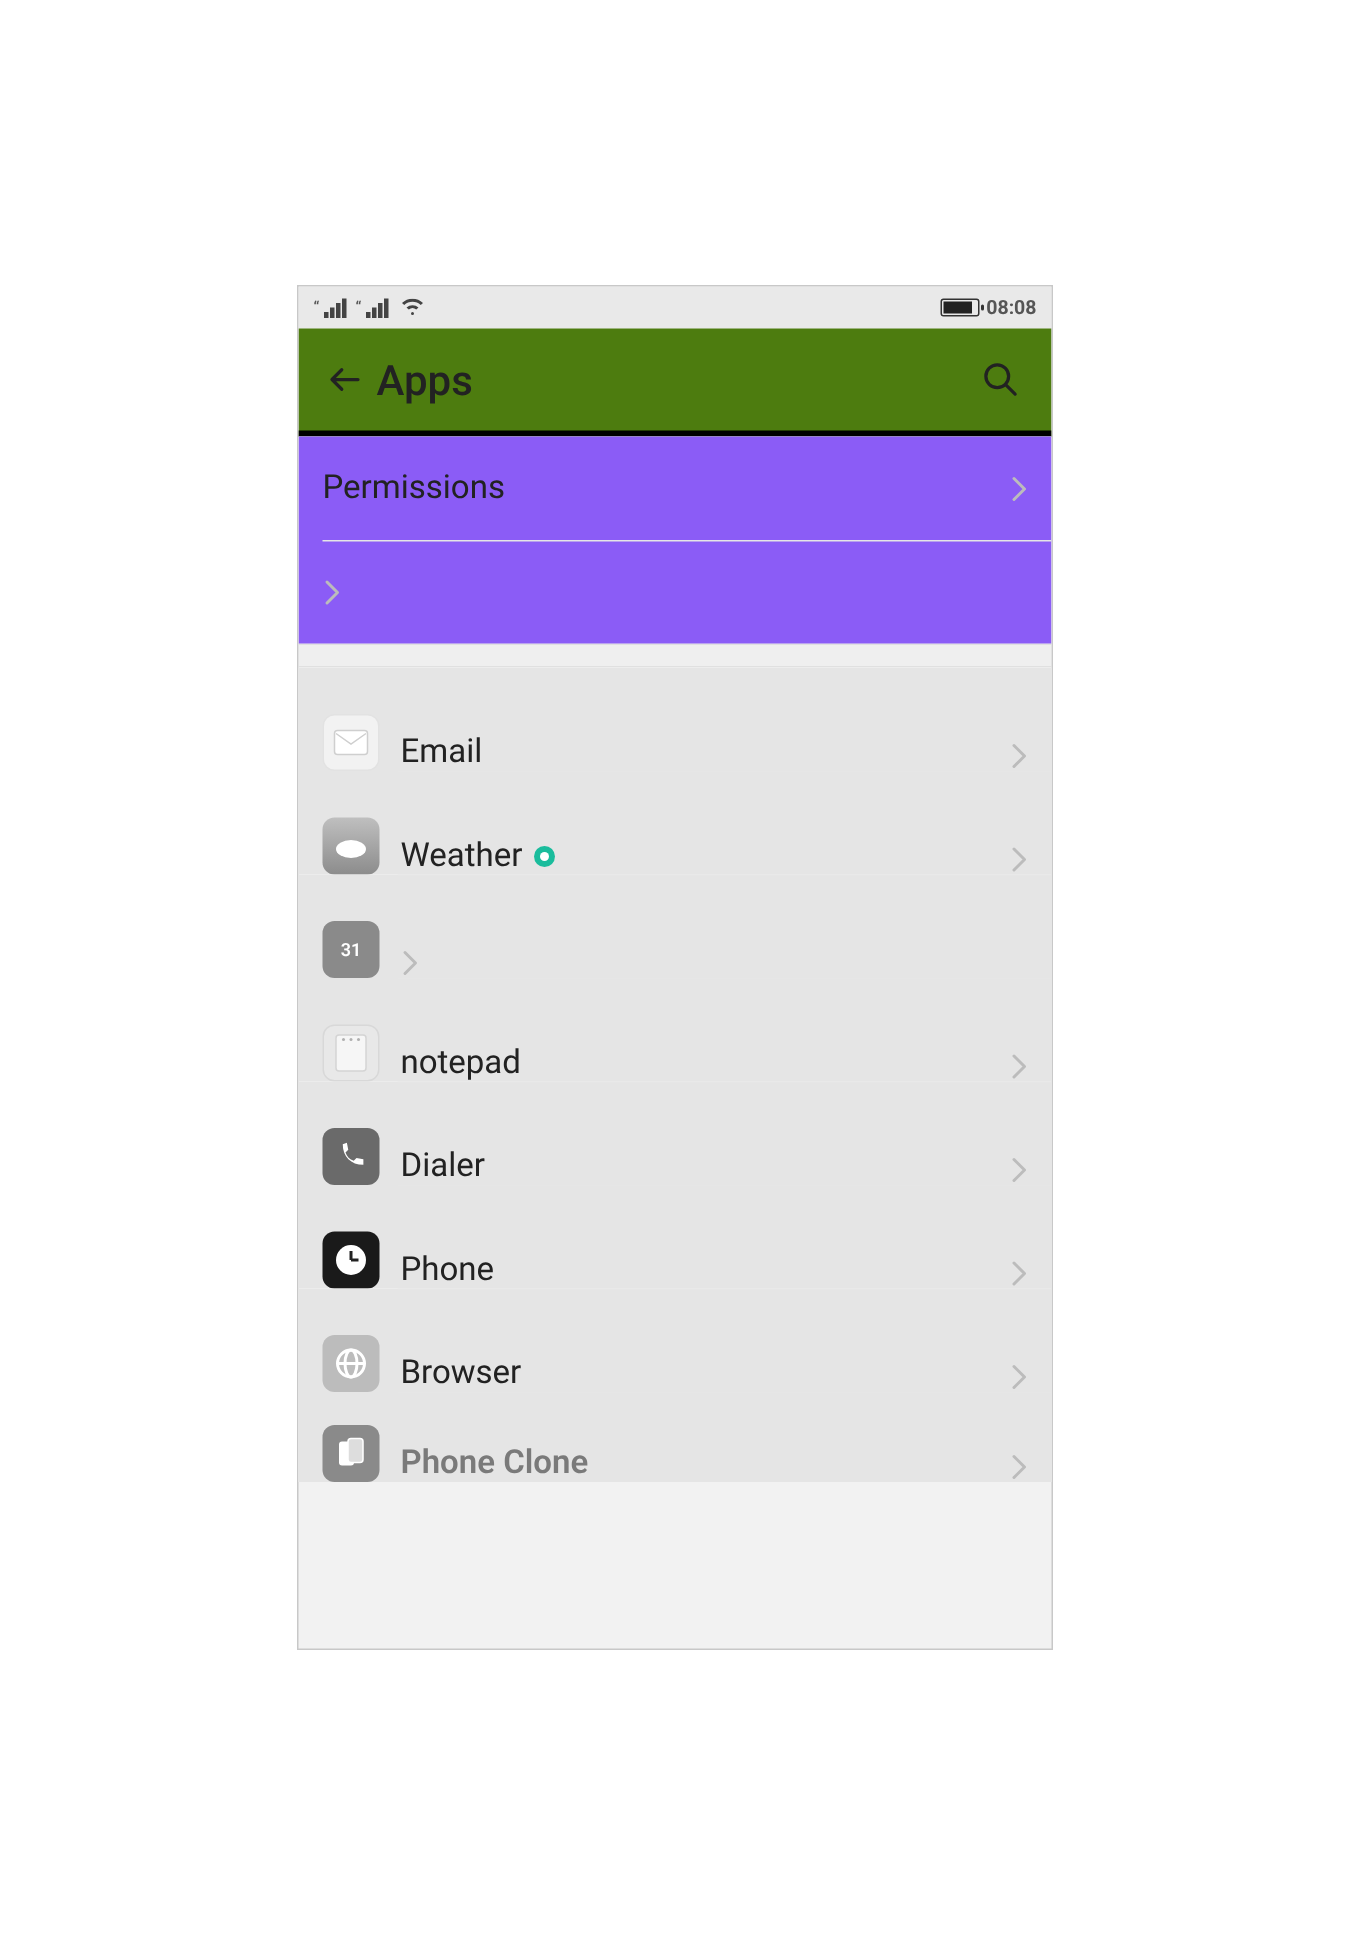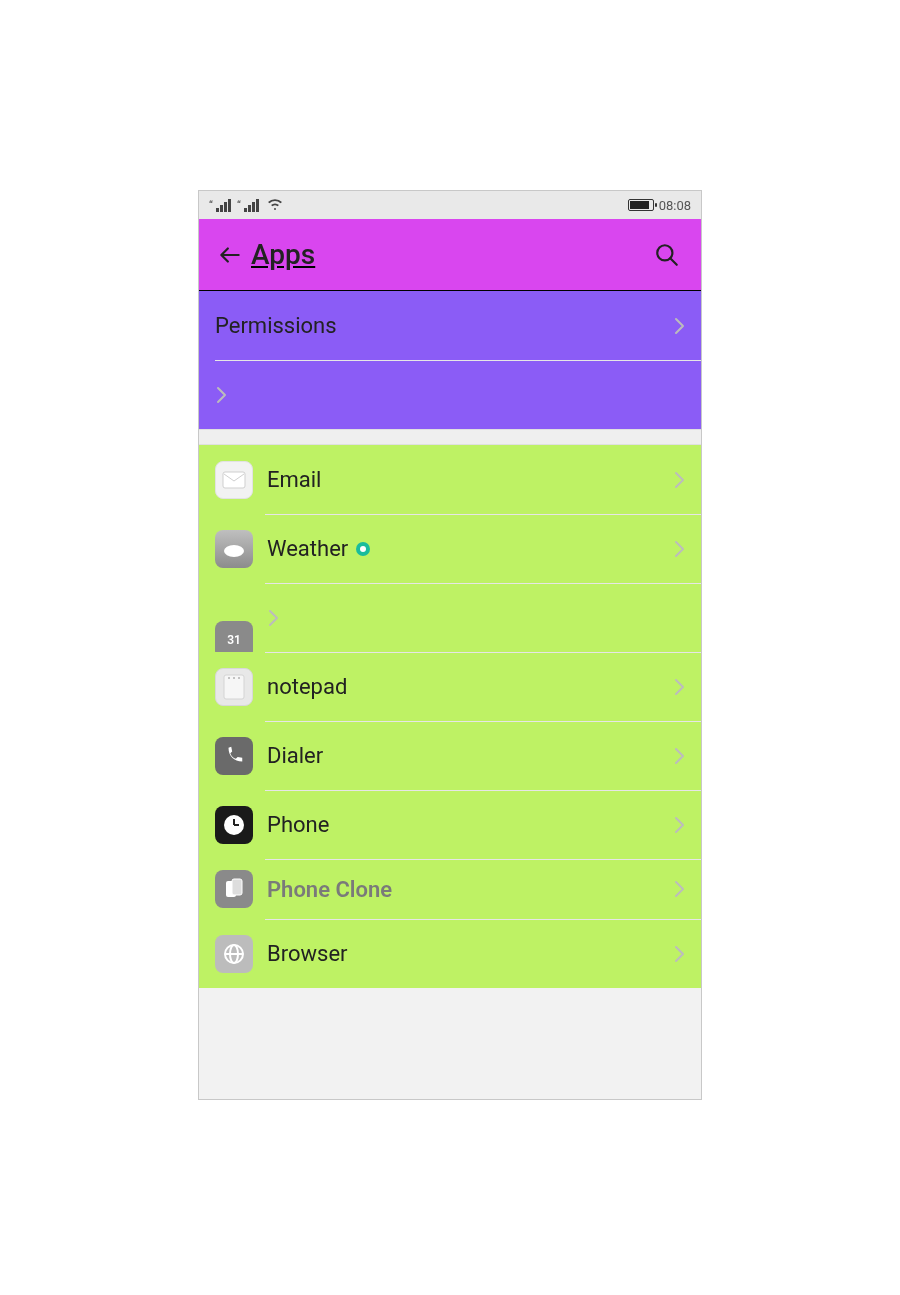--- a/index.html
+++ b/index.html
@@ -25,43 +25,42 @@
     height: 28px;
     background: #e9e9e9;
     display: flex;
     align-items: center;
     justify-content: space-between;
     padding: 0 10px;
     font-size: 14px;
     color: #3a3a3a;
   }
   .status-left { display: flex; align-items: center; gap: 2px; }
-  .status-right { display: flex; align-items: center; gap: 5px; }
+  .status-right { display: flex; align-items: center; gap: 5px; font-weight: bold; }
   .signal { display:inline-flex; align-items:flex-end; gap:1px; }
   .signal i { width:3px; background:#444; display:inline-block; }
   .signal i:nth-child(1){height:4px;}
   .signal i:nth-child(2){height:7px;}
   .signal i:nth-child(3){height:10px;}
   .signal i:nth-child(4){height:13px;}
   .sim-label { font-size:10px; font-weight:600; color:#555; margin-right:1px;}
   .wifi { width:16px; height:12px; position:relative; }
   .wifi svg { display:block; }
   .battery { width:26px; height:12px; border:1px solid #333; border-radius:2px; position:relative; }
   .battery:after { content:""; position:absolute; right:-4px; top:3px; width:2px; height:4px; background:#333; border-radius:1px;}
   .battery .fill { position:absolute; left:1px; top:1px; bottom:1px; width:80%; background:#222; }
   .time { font-size:13px; color:#555; }
 
   .header {
     height: 72px;
-    background: #d946ef;
+    background: #4d7c0f;
     display: flex;
     align-items: center;
     padding: 0 14px;
-    border-bottom: 1px solid #000000;
-    text-decoration: underline;
+    border-bottom: 4px solid #000000;
   }
   .back-btn {
     width: 34px; height: 40px;
     display:flex; align-items:center; justify-content:center;
     cursor:pointer;
   }
   .header-title {
     font-size: 28px;
     font-weight: 500;
     color: #222;
@@ -101,24 +100,24 @@
   }
   .app-row+.app-row:before { left:66px; }
   .section-gap {
     height: 16px;
     background:#efefef;
     border-top:1px solid #e0e0e0;
     border-bottom:1px solid #e0e0e0;
   }
   .app-row {
     display:flex;
-    align-items:center;
+    align-items:flex-end;
     height: 69px;
     padding: 0 16px;
-    background:#bef264;
+    background:#e5e5e5;
     cursor:pointer;
     position:relative;
   }
   .app-icon {
     width:38px; height:38px;
     border-radius:8px;
     margin-right:14px;
     flex-shrink:0;
     display:flex; align-items:center; justify-content:center;
     background:#9a9a9a;
@@ -304,46 +303,46 @@
           </svg>
       </div>
       <div class="app-label">
           <span>Phone</span>
         </div>
       <svg class="chev" width="12" height="20" viewBox="0 0 12 20">
           <path d="M3 3l7 7-7 7" stroke="#bcbcbc" stroke-width="2" fill="none" stroke-linecap="round" stroke-linejoin="round"></path>
         </svg>
     </div>
 
+    <div class="app-row">
+      <div class="app-icon ic-browser">
+        <svg width="24" height="24" viewBox="0 0 24 24">
+            <circle cx="12" cy="12" r="9" fill="none" stroke="#fff" stroke-width="2"></circle>
+            <ellipse cx="12" cy="12" rx="4" ry="9" fill="none" stroke="#fff" stroke-width="2"></ellipse>
+            <line x1="3" y1="12" x2="21" y2="12" stroke="#fff" stroke-width="2"></line>
+          </svg>
+      </div>
+      <div class="app-label">
+          <span>Browser</span>
+        </div>
+      <svg class="chev" width="12" height="20" viewBox="0 0 12 20">
+          <path d="M3 3l7 7-7 7" stroke="#bcbcbc" stroke-width="2" fill="none" stroke-linecap="round" stroke-linejoin="round"></path>
+        </svg>
+    </div>
+
     <div class="app-row cutoff">
       <div class="app-icon ic-phoneclone">
         <svg width="22" height="22" viewBox="0 0 22 22">
             <rect x="3" y="3" width="10" height="16" rx="2" fill="#fff"></rect>
             <rect x="9" y="1" width="10" height="16" rx="2" fill="#ddd" stroke="#fff"></rect>
           </svg>
       </div>
       <div class="app-label" style="color:#7a7a7a; font-weight:600;">
           <span>Phone Clone</span>
         </div>
       <svg class="chev" width="12" height="20" viewBox="0 0 12 20">
           <path d="M3 3l7 7-7 7" stroke="#bcbcbc" stroke-width="2" fill="none" stroke-linecap="round" stroke-linejoin="round"></path>
         </svg>
     </div>
 
-    <div class="app-row">
-      <div class="app-icon ic-browser">
-        <svg width="24" height="24" viewBox="0 0 24 24">
-            <circle cx="12" cy="12" r="9" fill="none" stroke="#fff" stroke-width="2"></circle>
-            <ellipse cx="12" cy="12" rx="4" ry="9" fill="none" stroke="#fff" stroke-width="2"></ellipse>
-            <line x1="3" y1="12" x2="21" y2="12" stroke="#fff" stroke-width="2"></line>
-          </svg>
-      </div>
-      <div class="app-label">
-          <span>Browser</span>
-        </div>
-      <svg class="chev" width="12" height="20" viewBox="0 0 12 20">
-          <path d="M3 3l7 7-7 7" stroke="#bcbcbc" stroke-width="2" fill="none" stroke-linecap="round" stroke-linejoin="round"></path>
-        </svg>
-    </div>
-
   </div>
 
 </div>
 
 </body></html>

